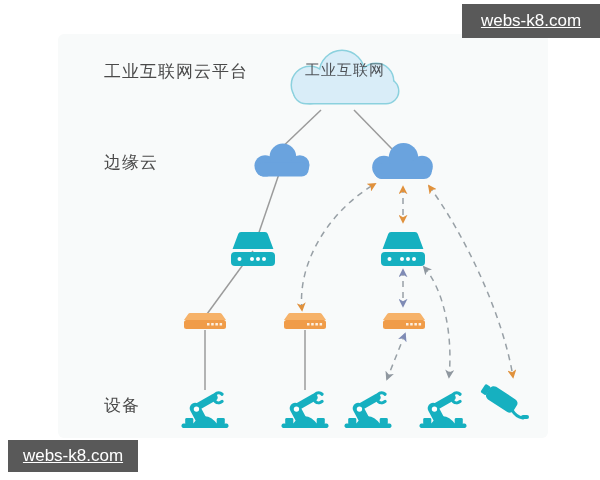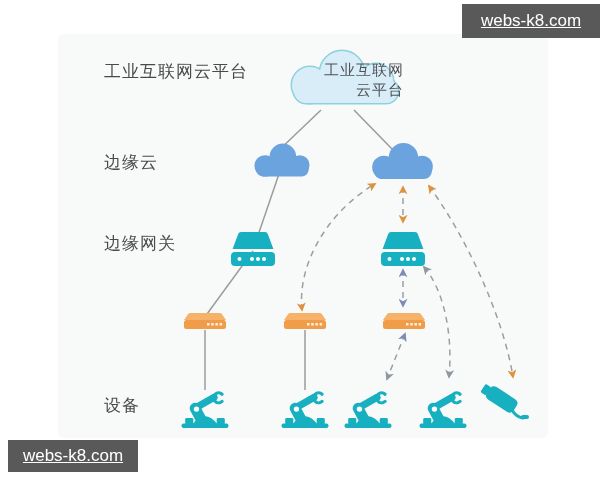--- a/index.html
+++ b/index.html
@@ -17,21 +17,21 @@
   .edge{fill:none;stroke:var(--line-gray);stroke-width:1.5;}
   .edge.dashed{stroke:var(--dash-gray);stroke-dasharray:6 5;}
   .node{position:absolute;z-index:2;line-height:0;}
   .layer-label{
     position:absolute;left:78px;z-index:2;
     font-size:17px;letter-spacing:1px;color:var(--label-text);
     line-height:22px;white-space:nowrap;margin-left:26px;
   }
   .topcloud-text{
     position:absolute;left:286px;top:60px;width:118px;z-index:3;
-    text-align:right;font-size:15px;line-height:20px;
+    text-align:center;font-size:15px;line-height:20px;
     color:#4f5358;letter-spacing:1px;
   }
   .watermark{
     position:absolute;z-index:5;background:var(--watermark-bg);
     color:var(--watermark-text);font-size:17px;
     display:flex;align-items:center;justify-content:center;text-decoration:underline;
   }
   .watermark.top{right:0;top:4px;width:138px;height:34px;}
   .watermark.bottom{left:8px;top:440px;width:130px;height:32px;}
   .fill-teal{fill:var(--teal);}
@@ -73,42 +73,40 @@
       <path d="M302,310 C297,262 330,210 375,184" class="edge dashed" marker-start="url(#arrow-orange)" marker-end="url(#arrow-orange)"></path>
       <path d="M403,187 L403,222" class="edge dashed" marker-start="url(#arrow-orange)" marker-end="url(#arrow-orange)"></path>
       <path d="M403,270 L403,306" class="edge dashed" marker-start="url(#arrow-blue)" marker-end="url(#arrow-blue)"></path>
       <path d="M405,334 L387,379" class="edge dashed" marker-start="url(#arrow-blue)" marker-end="url(#arrow-gray)"></path>
       <path d="M424,267 C444,290 453,335 449,377" class="edge dashed" marker-start="url(#arrow-gray)" marker-end="url(#arrow-gray)"></path>
       <path d="M429,186 C465,235 503,315 513,377" class="edge dashed" marker-start="url(#arrow-orange)" marker-end="url(#arrow-orange)"></path>
     </svg>
 
   <div class="layer-label" style="top:61px">工业互联网云平台</div>
   <div class="layer-label" style="top:152px">边缘云</div>
-  <div class="layer-label" style="top:233px">边缘网关</div>
   <div class="layer-label" style="top:395px">设备</div>
 
   <div class="node" style="left:278px;top:45px">
     <svg width="134" height="66" viewBox="0 0 134 66">
       <g class="cloud-border" stroke-width="3">
         <circle cx="32" cy="40" r="18"></circle>
           <circle cx="64" cy="28" r="22"></circle>
         <circle cx="98" cy="36" r="17"></circle>
           <rect x="16" y="34" width="104" height="24" rx="12"></rect>
       </g>
       <g class="cloud-inner">
         <circle cx="32" cy="40" r="18"></circle>
           <circle cx="64" cy="28" r="22"></circle>
         <circle cx="98" cy="36" r="17"></circle>
           <rect x="16" y="34" width="104" height="24" rx="12"></rect>
       </g>
     </svg>
   </div>
   <div class="topcloud-text">
     <div>工业互联网</div>
-    <div>云平台</div>
   </div>
 
   <div class="node" style="left:250px;top:140px">
     <svg width="64" height="41" viewBox="0 0 72 46">
       <g class="fill-cloud-blue">
         <circle cx="17" cy="29" r="12"></circle>
           <circle cx="37" cy="19" r="15"></circle>
         <circle cx="56" cy="28" r="11"></circle>
           <rect x="7" y="25" width="59" height="16" rx="8"></rect>
       </g>

